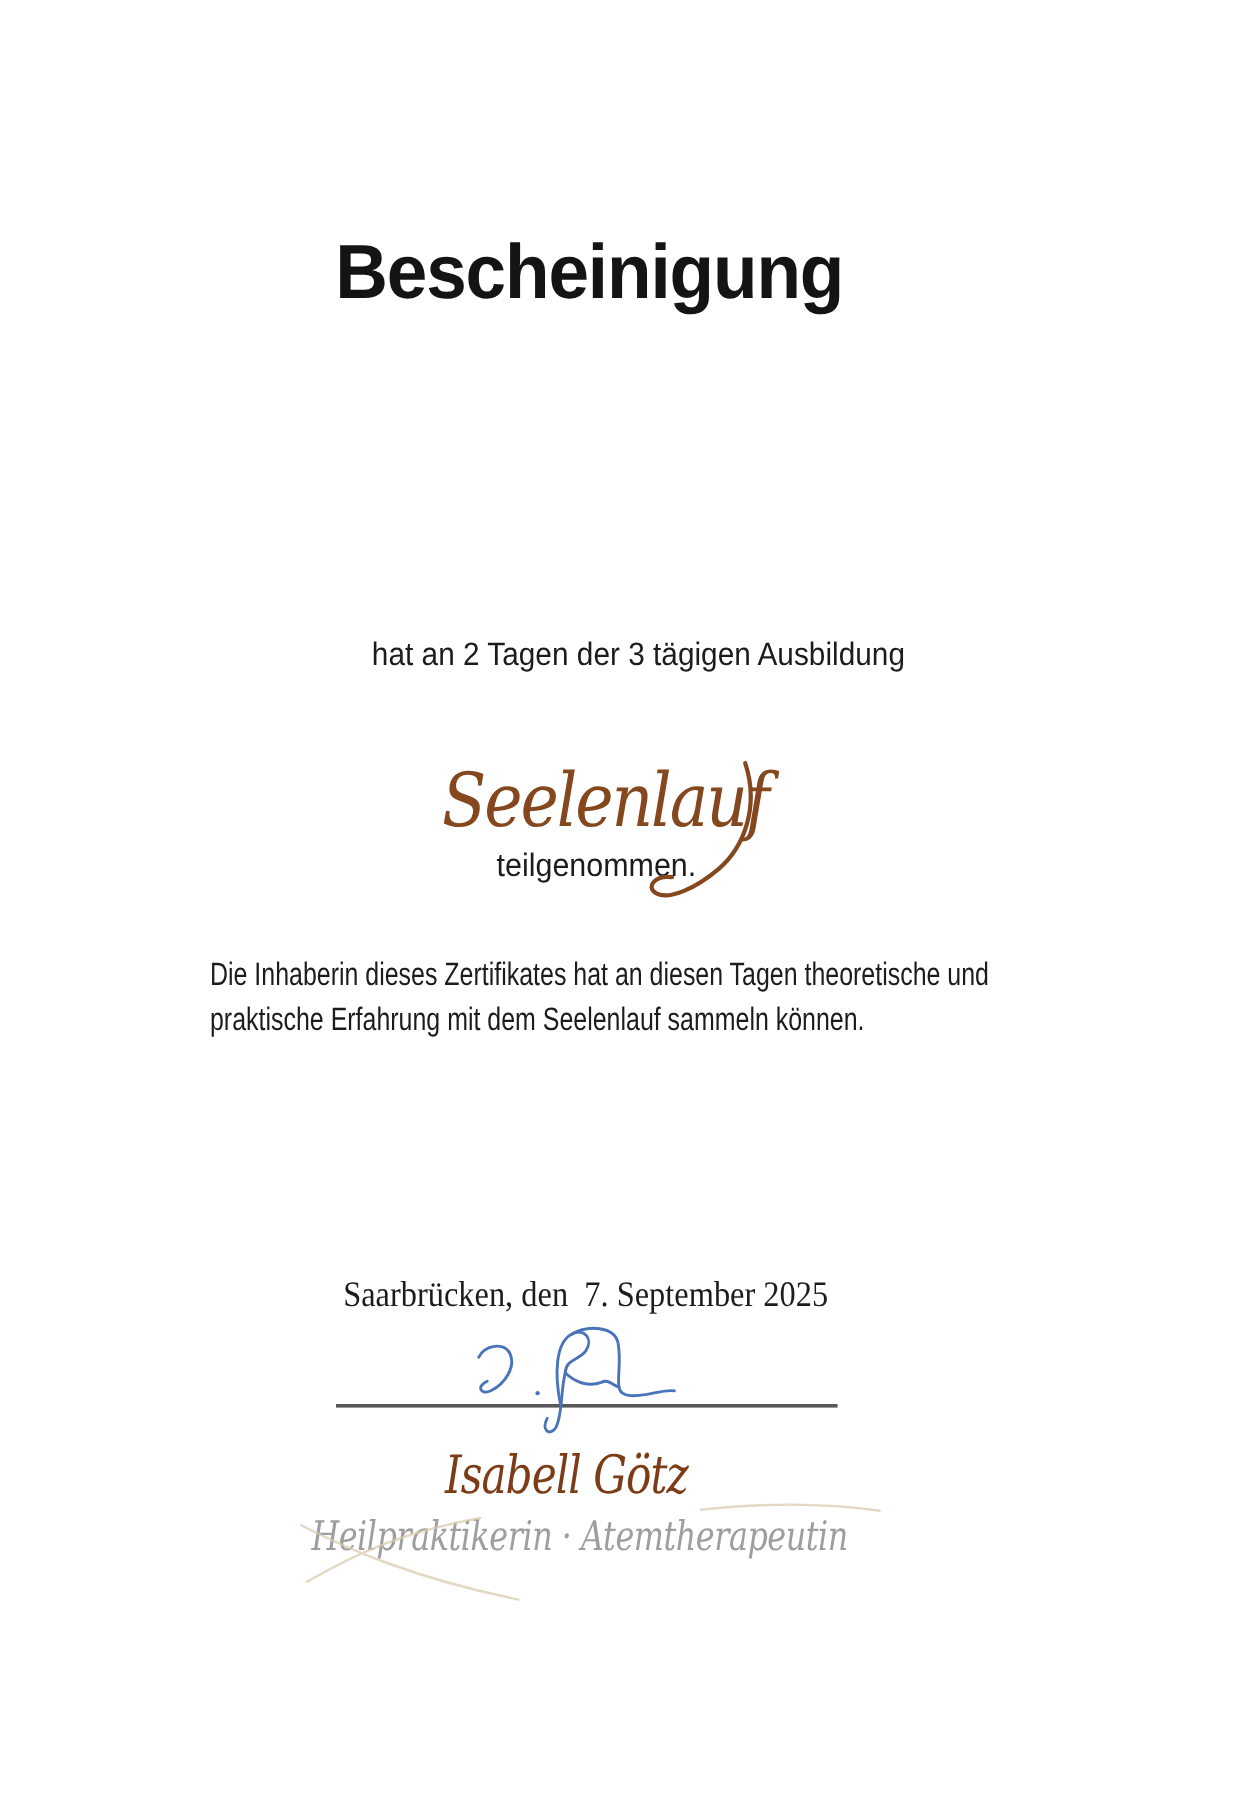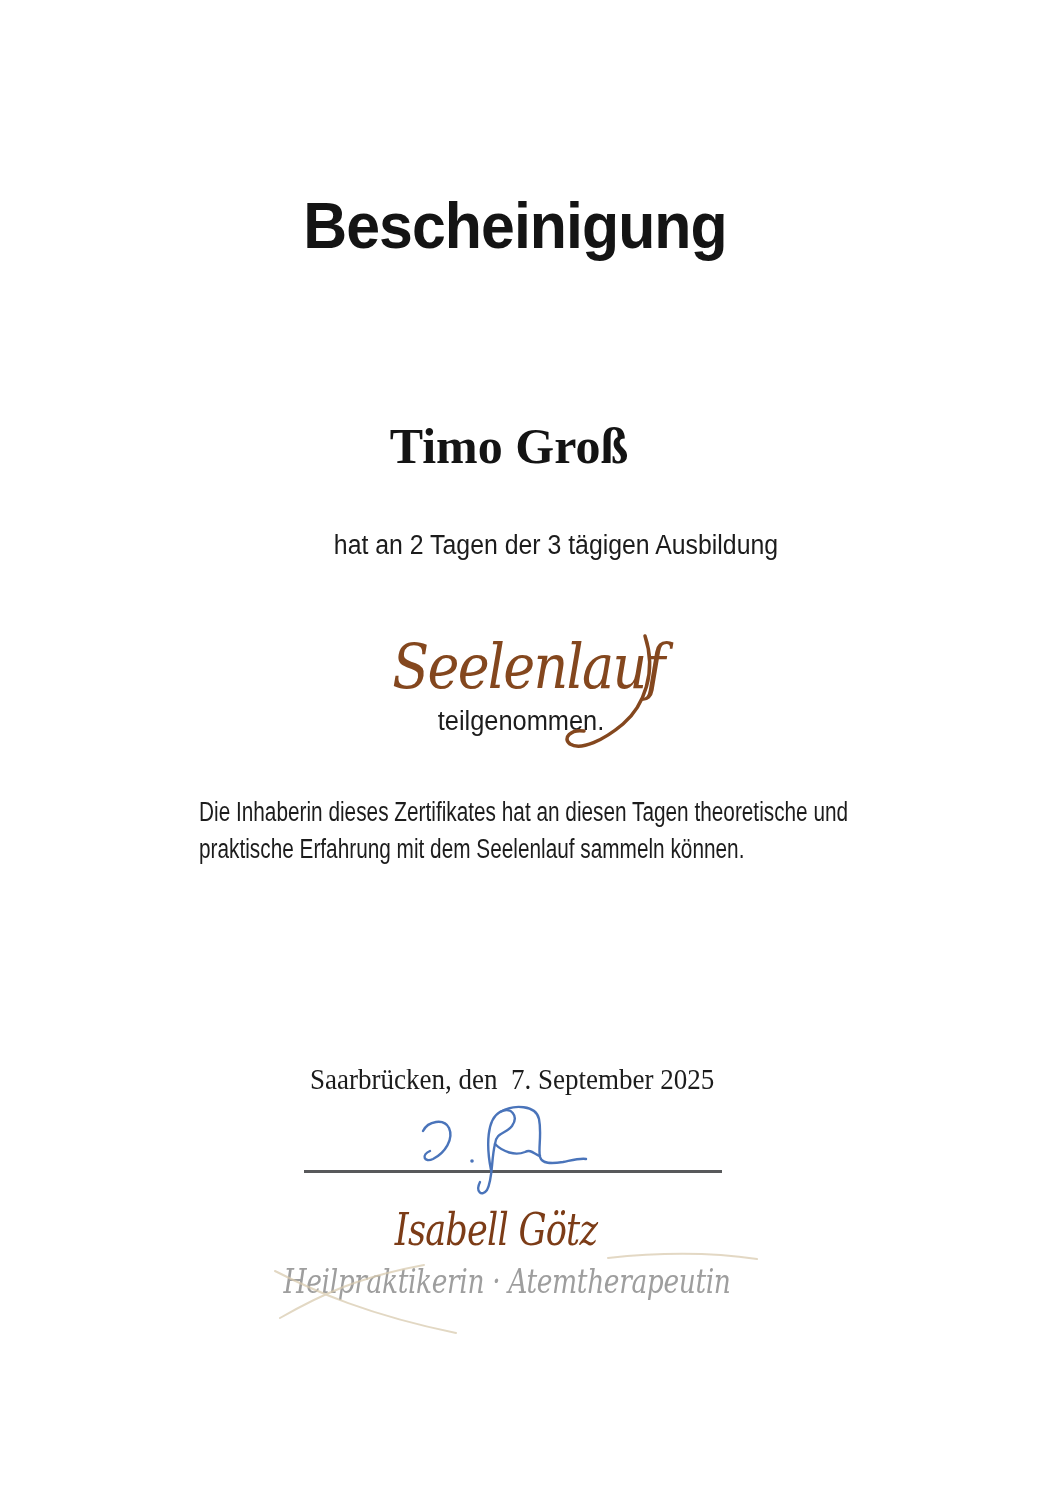--- a/index.html
+++ b/index.html
@@ -5,21 +5,20 @@
   * { margin: 0; padding: 0; box-sizing: border-box; }
   html, body { background: #ffffff; }
   .page {
     position: relative;
     width: 903px;
     height: 1500px;
     background: #ffffff;
     overflow: hidden;
     font-family: "Liberation Sans", sans-serif;
     color: #1b1b1b;
-    margin-left: 24px;
   }
   .abs { position: absolute; white-space: nowrap; line-height: 1; }
 
   .cert-title {
     top: 194px; left: 491px;
     font-family: "Liberation Sans", sans-serif;
     font-weight: 700;
     font-size: 64px;
     letter-spacing: -1px;
     color: #141414;
@@ -101,21 +100,20 @@
     pointer-events: none;
   }
 </style>
 </head>
 <body>
 
 <div class="page">
 
   <div class="abs cert-title">Bescheinigung</div>
 
-  <div class="abs recipient-name">Timo Groß</div>
 
   <div class="abs course-line">hat an 2 Tagen der 3 tägigen Ausbildung</div>
 
   <div class="abs program-name">Seelenlauf</div>
 
   <div class="abs participation-line">teilgenommen.</div>
 
   <div class="abs body-paragraph">
     <div>Die Inhaberin dieses Zertifikates hat an diesen Tagen theoretische und</div>
     <div>praktische Erfahrung mit dem Seelenlauf sammeln können.</div>

